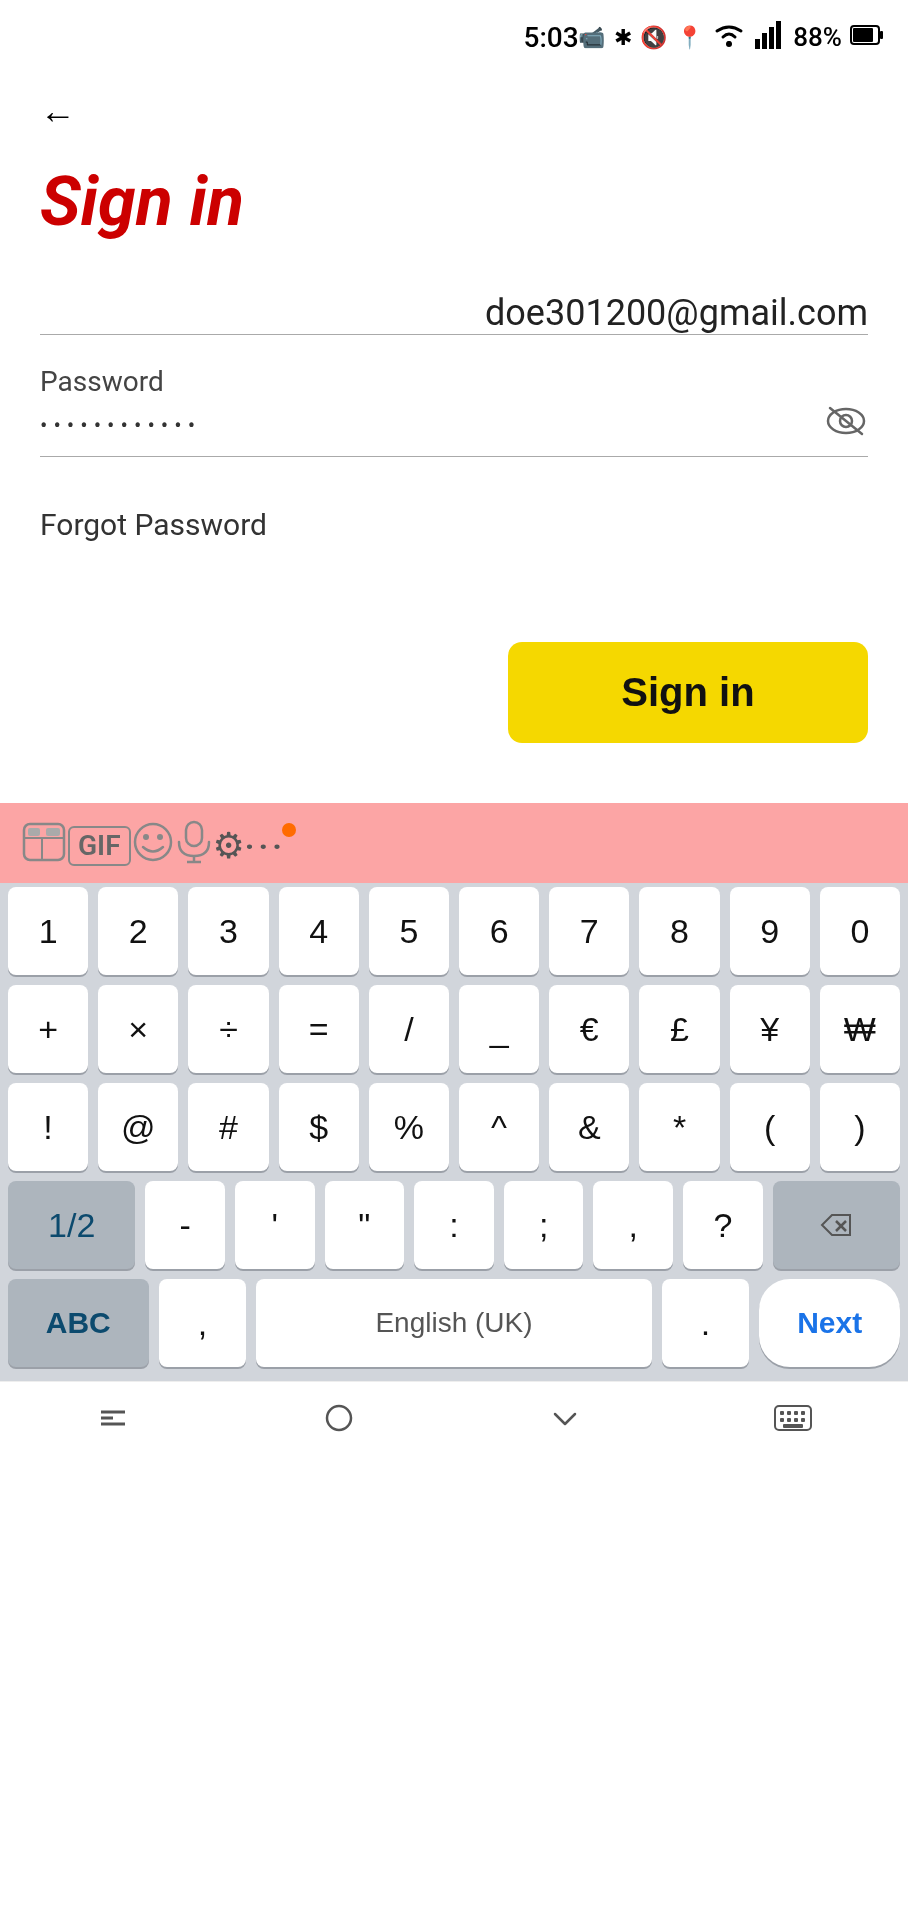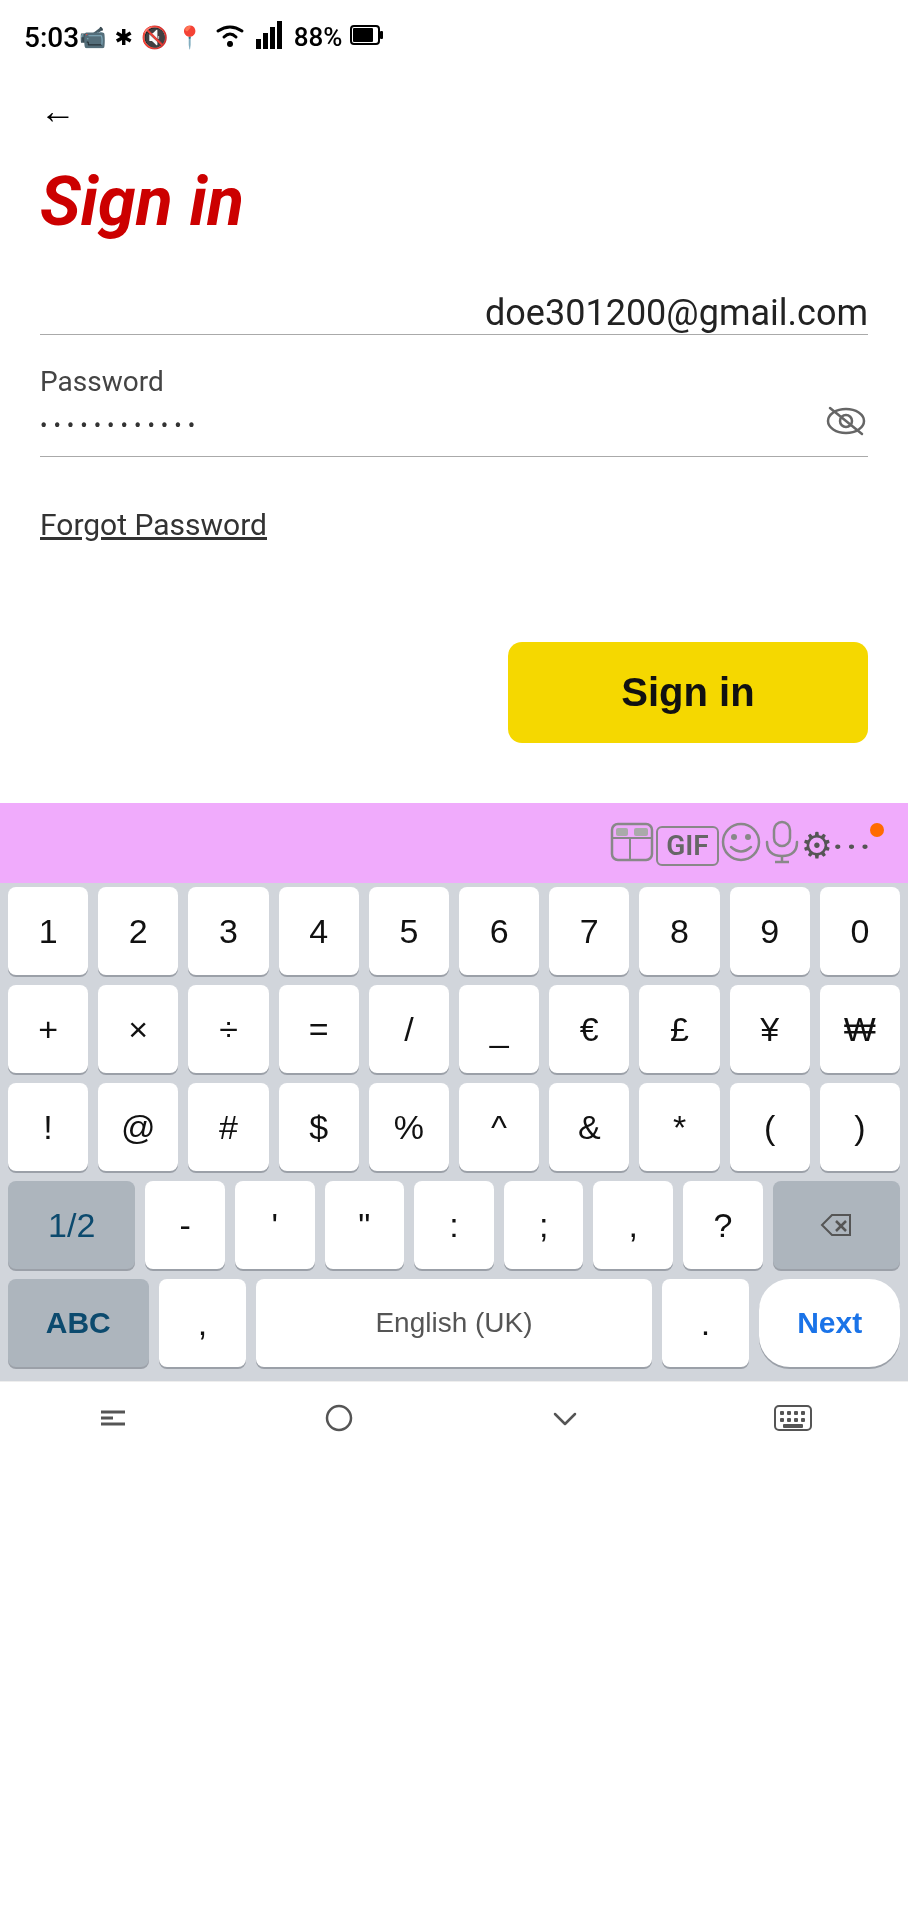--- a/index.html
+++ b/index.html
@@ -8,21 +8,21 @@
       width: 908px;
       min-height: 1920px;
       font-family: 'Roboto', Arial, sans-serif;
       background: #fff;
       overflow-x: hidden;
     }
 
     
     .status-bar {
       display: flex;
-      justify-content: flex-start;
+      justify-content: flex-end;
       align-items: center;
       padding: 14px 24px 10px 24px;
       background: #fff;
       height: 70px;
     }
     .status-time {
       font-size: 28px;
       font-weight: 500;
       color: #000;
     }
@@ -101,21 +101,20 @@
     .eye-icon {
       font-size: 34px;
       color: #555;
       cursor: pointer;
       margin-left: 10px;
     }
 
     .forgot-password {
       font-size: 30px;
       color: #333;
-      text-decoration: underline;
       cursor: pointer;
       margin-top: 20px;
       display: inline-block;
       margin-bottom: 50px;
     }
 
     .sign-in-button {
       background: #f5d800;
       border: none;
       border-radius: 14px;
@@ -131,24 +130,24 @@
 
     
     .keyboard-area {
       background: #d1d5db;
       width: 100%;
       padding: 0;
       margin-top: 20px;
     }
 
     .keyboard-toolbar {
-      background: #f0abfc;
-      display: flex;
-      align-items: center;
-      justify-content: flex-end;
+      background: #fca5a5;
+      display: flex;
+      align-items: center;
+      justify-content: flex-start;
       padding: 16px 20px 10px 20px;
       height: 80px;
     }
     .keyboard-toolbar-icon {
       font-size: 32px;
       color: #666;
       cursor: pointer;
     }
     .keyboard-toolbar-settings {
       font-size: 36px;

